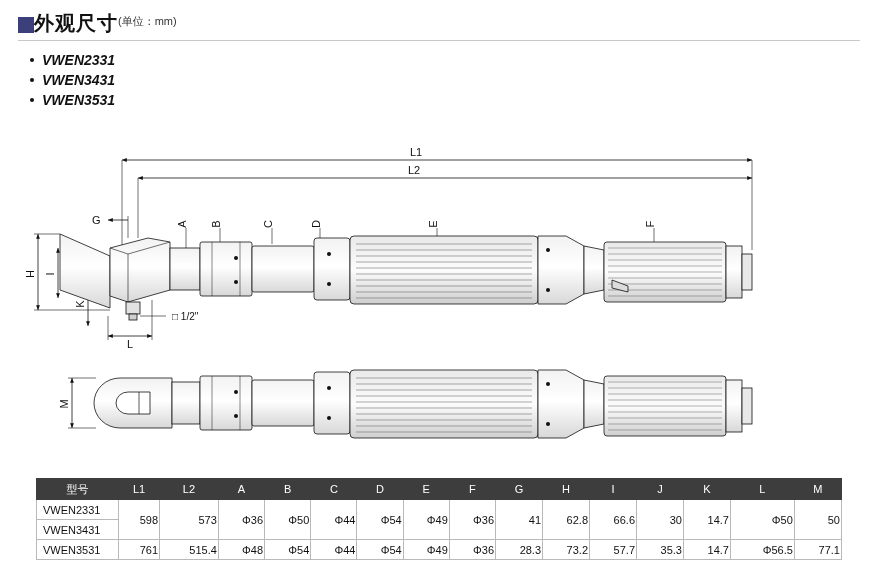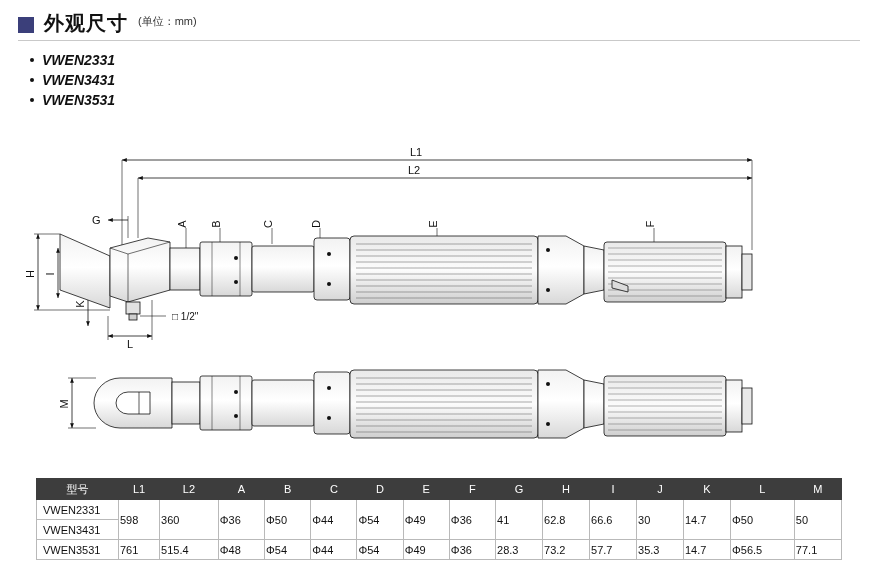--- a/index.html
+++ b/index.html
@@ -9,21 +9,21 @@
     font-family:"Liberation Sans", sans-serif;
     color:#1a1a1a;
     position:relative;
     overflow:hidden;
   }
   .page{position:relative;width:878px;height:572px;}
 
   
   .title-row{
     position:absolute;left:18px;top:10px;
-    display:flex;align-items:flex-end;gap:10px;
+    display:flex;align-items:flex-end;
   }
   .title-square{
     width:16px;height:16px;background:#3b3f7a;margin-bottom:4px;
   }
   .title-text{
     font-size:20px;font-weight:bold;letter-spacing:1px;color:#111;
   }
   .title-unit{
     font-size:11px;color:#333;margin-bottom:8px;
   }
@@ -57,21 +57,21 @@
     font-size:11px;
   }
   table.spec th{
     background:#3d3d3d;color:#fff;font-weight:normal;
     border:1px solid #3d3d3d;
     height:18px;text-align:center;
     font-size:11px;
   }
   table.spec td{
     border:1px solid #b9b9b9;
-    height:17px;text-align:left;color:#111;
+    height:17px;text-align:right;color:#111;
     background:#fff;
   }
   table.spec td.model{
     text-align:left;padding-left:6px;width:74px;
   }
   table.spec th.model{width:74px;}
 </style>
 </head>
 <body>
 
@@ -298,21 +298,21 @@
           <th>J</th>
           <th>K</th>
           <th>L</th>
           <th>M</th>
         </tr>
       </thead>
       <tbody>
         <tr>
           <td class="model">VWEN2331</td>
           <td rowspan="2">598</td>
-          <td rowspan="2">360</td>
+          <td rowspan="2">573</td>
           <td rowspan="2">Φ36</td>
           <td rowspan="2">Φ50</td>
           <td rowspan="2">Φ44</td>
           <td rowspan="2">Φ54</td>
           <td rowspan="2">Φ49</td>
           <td rowspan="2">Φ36</td>
           <td rowspan="2">41</td>
           <td rowspan="2">62.8</td>
           <td rowspan="2">66.6</td>
           <td rowspan="2">30</td>

